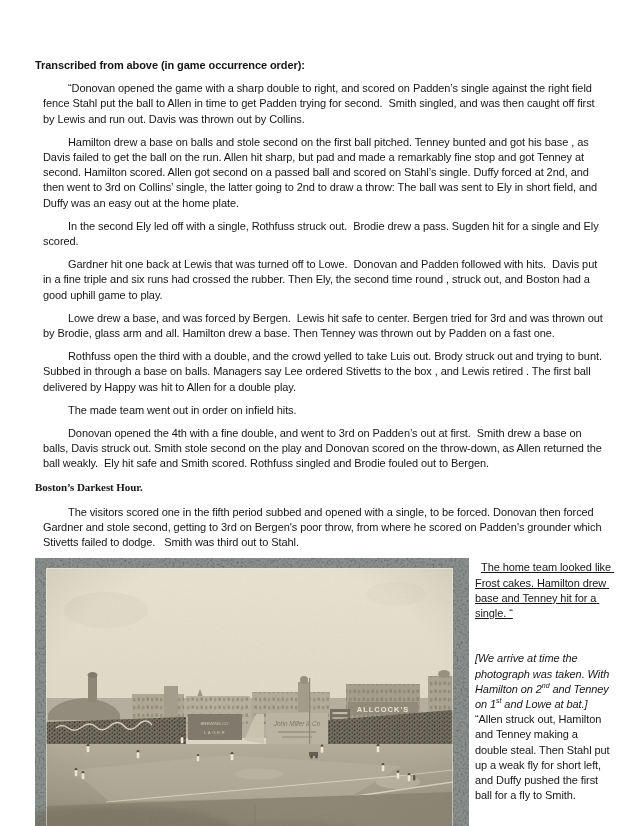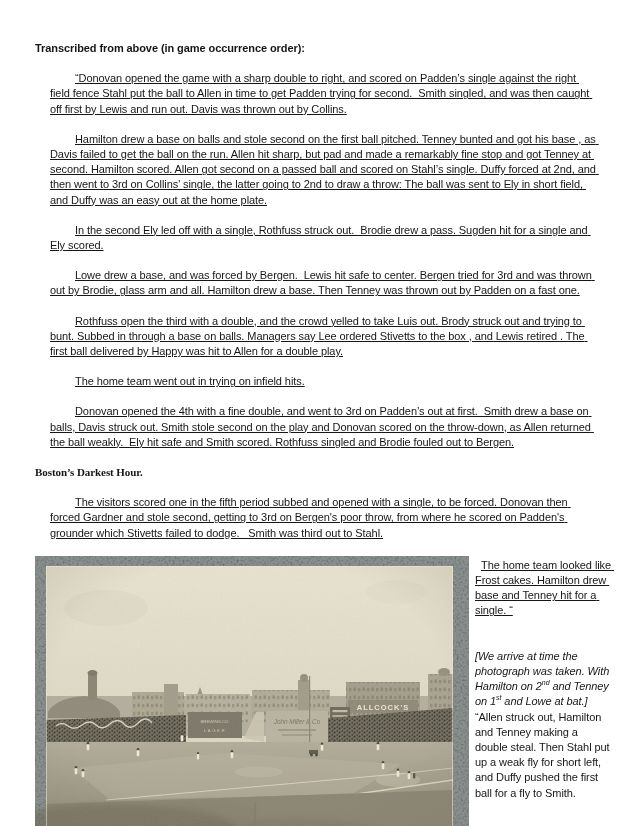--- a/index.html
+++ b/index.html
@@ -1,27 +1,27 @@
 <!DOCTYPE html>
 <html><head>
 <meta charset="utf-8">
 <style>
   html,body{margin:0;padding:0;background:#ffffff;}
   body{width:642px;height:826px;overflow:hidden;}
   .page{
     box-sizing:border-box;width:642px;height:684px;
-    padding:41px 30px 0 35px;
+    padding:58px 30px 0 35px;
     font-family:"Liberation Sans","DejaVu Sans",sans-serif;
     font-size:11px;line-height:15.2px;color:#161616;
     letter-spacing:-0.08px;
   }
   h1.doc-h,h2.doc-h{font-size:11px;font-weight:bold;margin:0;}
   h1.doc-h{margin-bottom:8px;}
   h2.doc-h{margin-top:7px;margin-bottom:10px;font-family:Liberation Serif, serif;}
-  p.para{margin:15px;text-indent:25px;white-space:pre-wrap;text-decoration:underline;}
+  p.para{margin:8px;text-indent:25px;white-space:pre-wrap;}
   .photo-row{display:flex;margin-top:6px;}
   .photo-frame{width:434px;height:290px;flex:0 0 auto;}
   .photo-frame svg{display:block;}
   .side-col{width:137px;margin-left:6px;}
   p.side{margin:0;white-space:pre-wrap;}
   p.side.first{margin-top:2px;text-indent:6px;text-decoration:underline;}
   p.side.note{margin-top:30px;font-style:italic;}
   p.side.note sup{font-size:7px;line-height:0;}
   p.side.last{}
   .sign-text{font-family:"Liberation Sans",sans-serif;}
@@ -29,23 +29,24 @@
 </head>
 <body>
 
 <div class="page">
 
   <h1 class="doc-h">Transcribed from above (in game occurrence order):</h1>
 
   <p class="para">“Donovan opened the game with a sharp double to right, and scored on Padden’s single against the right field fence Stahl put the ball to Allen in time to get Padden trying for second.  Smith singled, and was then caught off first by Lewis and run out. Davis was thrown out by Collins.</p>
   <p class="para">Hamilton drew a base on balls and stole second on the first ball pitched. Tenney bunted and got his base , as Davis failed to get the ball on the run. Allen hit sharp, but pad and made a remarkably fine stop and got Tenney at second. Hamilton scored. Allen got second on a passed ball and scored on Stahl’s single. Duffy forced at 2nd, and then went to 3rd on Collins’ single, the latter going to 2nd to draw a throw: The ball was sent to Ely in short field, and Duffy was an easy out at the home plate.</p>
   <p class="para">In the second Ely led off with a single, Rothfuss struck out.  Brodie drew a pass. Sugden hit for a single and Ely scored.</p>
+  <p class="para">Gardner hit one back at Lewis that was turned off to Lowe.  Donovan and Padden followed with hits.  Davis put in a fine triple and six runs had crossed the rubber. Then Ely, the second time round , struck out, and Boston had a good uphill game to play.</p>
   <p class="para">Lowe drew a base, and was forced by Bergen.  Lewis hit safe to center. Bergen tried for 3rd and was thrown out by Brodie, glass arm and all. Hamilton drew a base. Then Tenney was thrown out by Padden on a fast one.</p>
   <p class="para">Rothfuss open the third with a double, and the crowd yelled to take Luis out. Brody struck out and trying to bunt. Subbed in through a base on balls. Managers say Lee ordered Stivetts to the box , and Lewis retired . The first ball delivered by Happy was hit to Allen for a double play.</p>
-  <p class="para">The home team went out in trying on infield hits.</p>
+  <p class="para">The made team went out in order on infield hits.</p>
   <p class="para">Donovan opened the 4th with a fine double, and went to 3rd on Padden’s out at first.  Smith drew a base on balls, Davis struck out. Smith stole second on the play and Donovan scored on the throw-down, as Allen returned the ball weakly.  Ely hit safe and Smith scored. Rothfuss singled and Brodie fouled out to Bergen.</p>
 
   <h2 class="doc-h">Boston’s Darkest Hour.</h2>
 
   <p class="para">The visitors scored one in the fifth period subbed and opened with a single, to be forced. Donovan then forced Gardner and stole second, getting to 3rd on Bergen's poor throw, from where he scored on Padden's grounder which Stivetts failed to dodge.   Smith was third out to Stahl.</p>
 
   <div class="photo-row">
 
     <div class="photo-frame">
       <svg width="434" height="290" viewBox="0 0 434 290">

